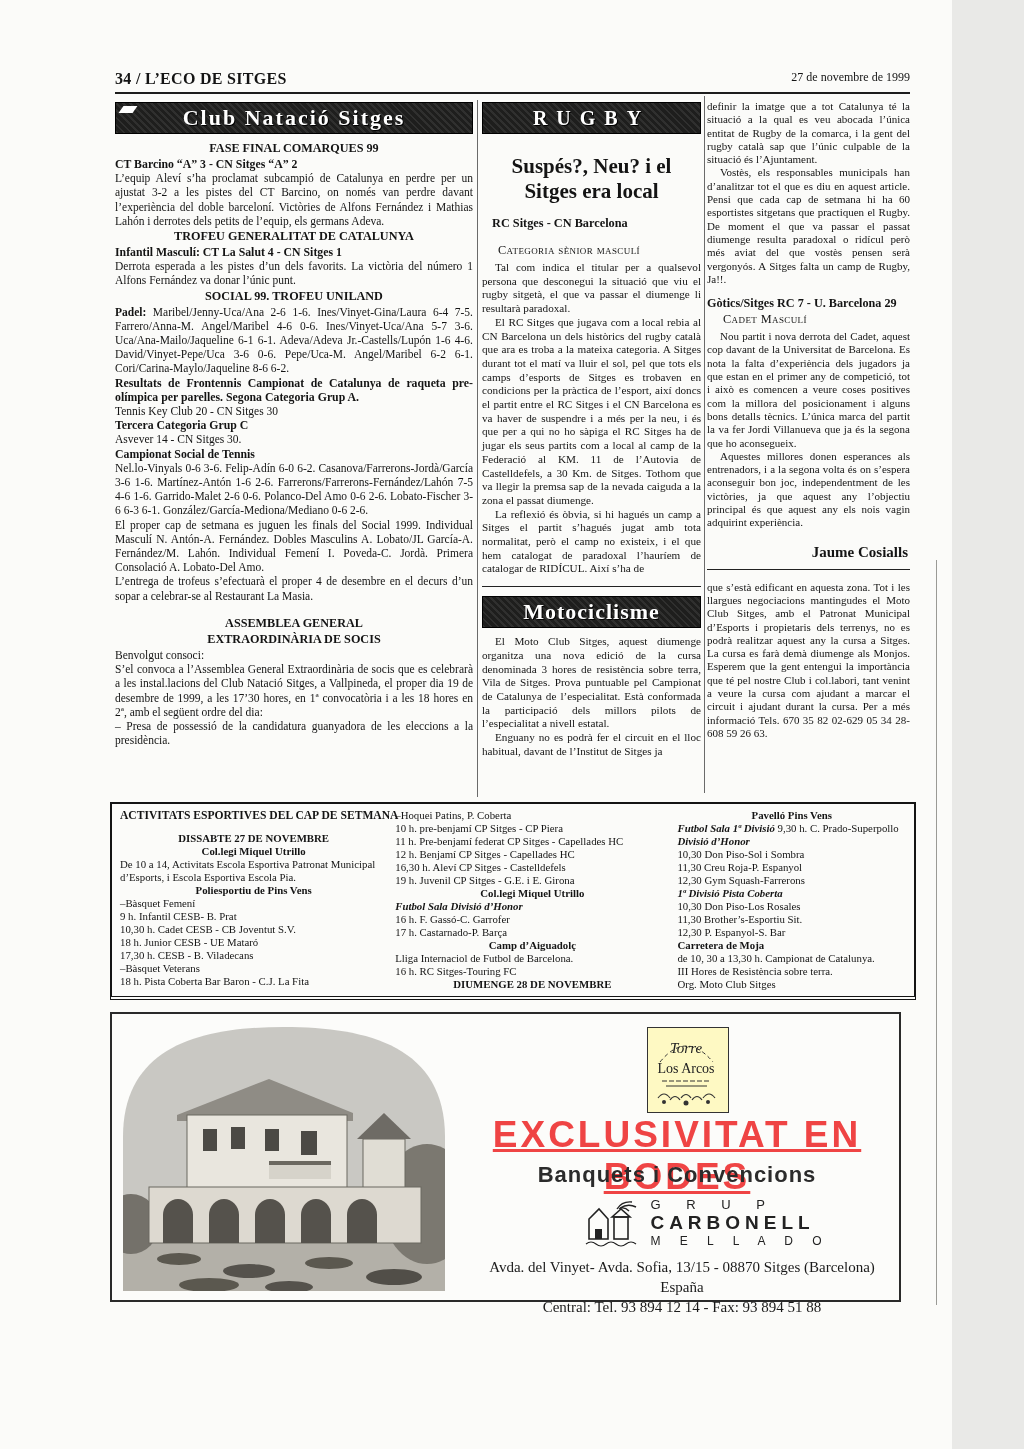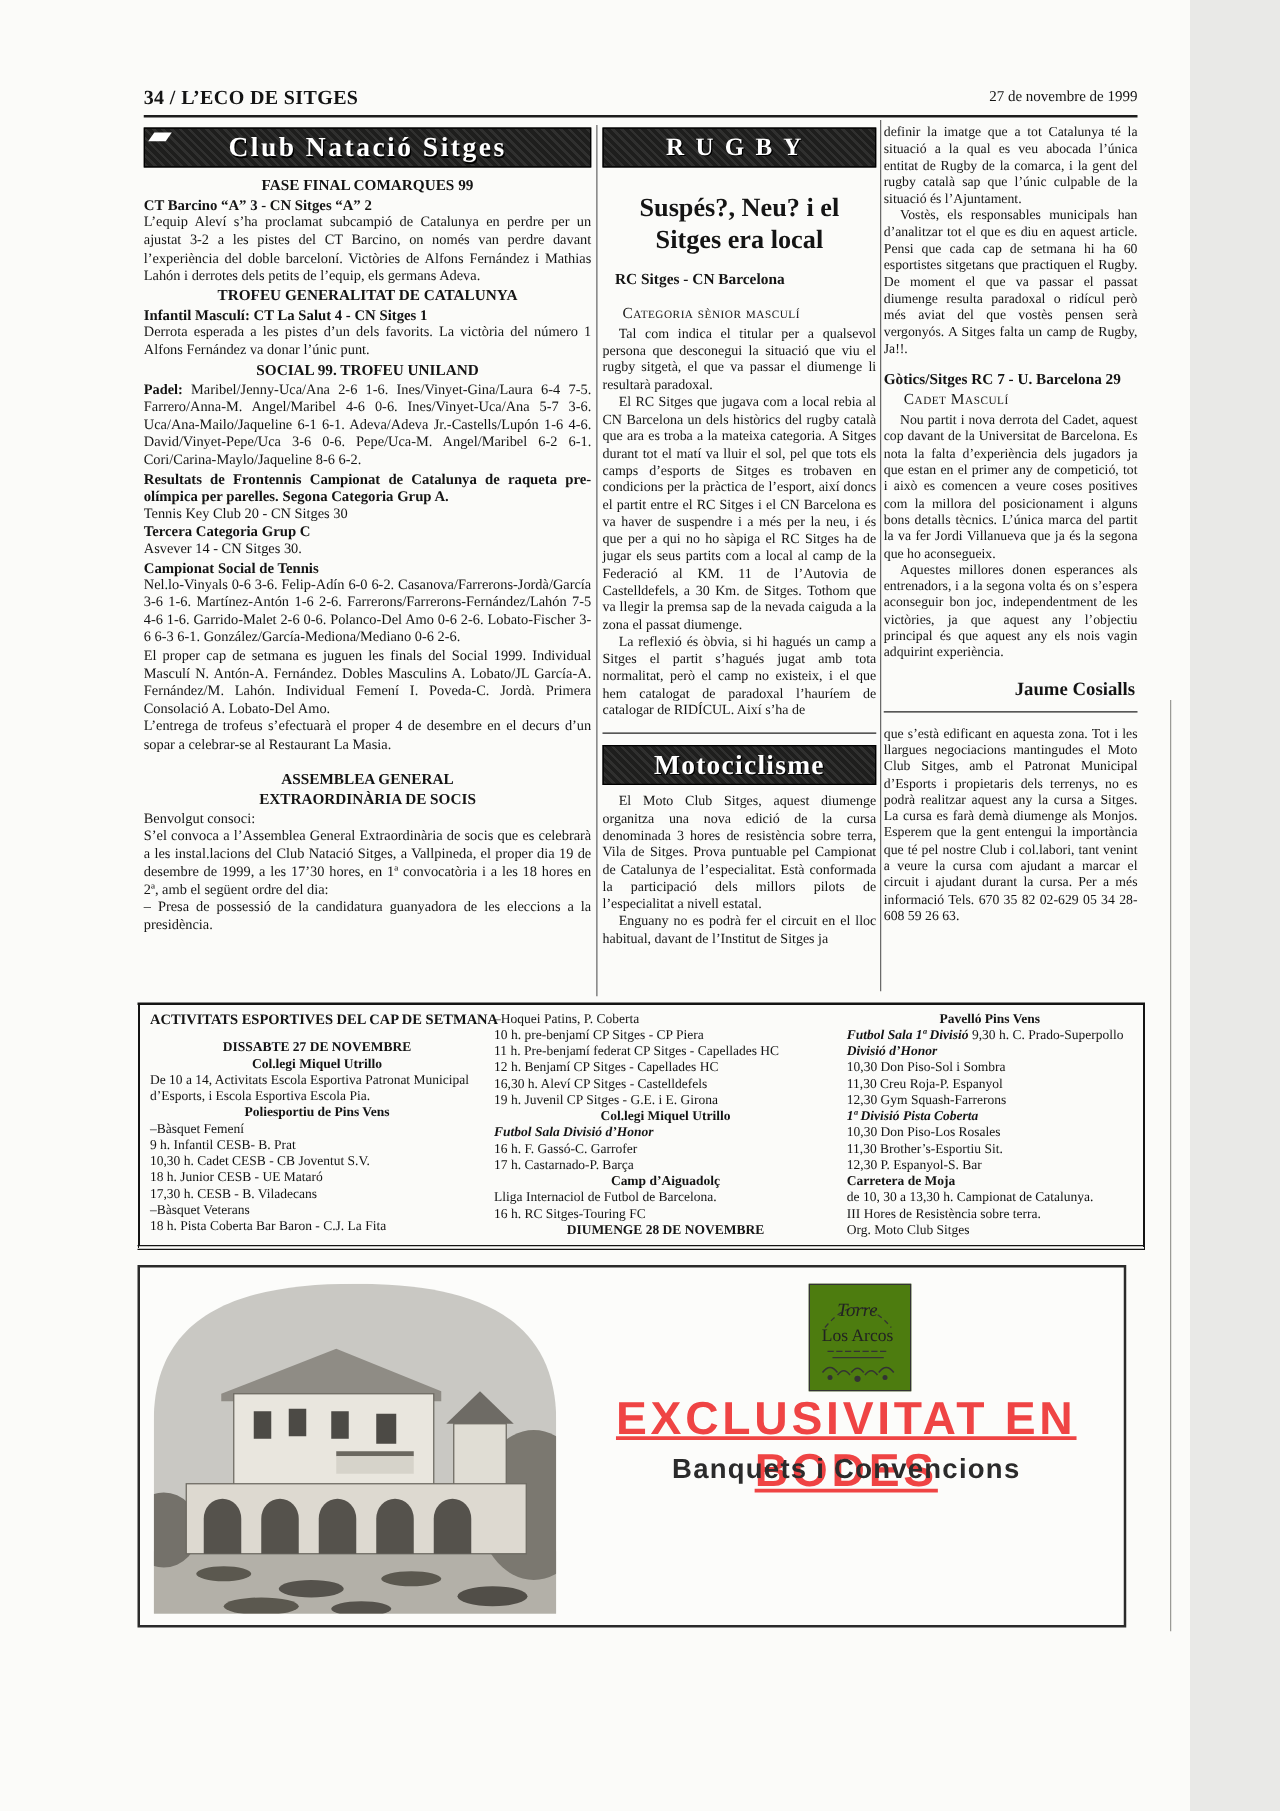--- a/index.html
+++ b/index.html
@@ -55,21 +55,21 @@
   .blk-cb{text-align:center;font-weight:bold;}
   .blk-b{font-weight:bold;}
   .blk-i{}
   .blk-bi{font-style:italic;font-weight:bold;}
   .blk-mix>.lead{font-style:italic;font-weight:bold;}
   .blk-n{}
 
   
   .ad{position:absolute;left:110px;top:1012px;width:791px;height:290px;background:#fcfcfa;border:2px solid #2a2a2a;box-sizing:border-box;}
   .ad-photo{position:absolute;left:7px;top:5px;width:330px;height:276px;}
-  .torre-logo{position:absolute;left:535px;top:13px;width:80px;height:84px;border:1.5px solid #333;background:#4d7c0f;}
+  .torre-logo{position:absolute;left:535px;top:13px;width:80px;height:84px;border:1.5px solid #333;background:#fef9c3;}
   .ad-headline{position:absolute;left:345px;top:100px;width:440px;text-align:center;font-family:"Liberation Sans",sans-serif;font-weight:bold;font-size:37px;letter-spacing:3px;color:#ef4444;text-decoration:underline;}
   .ad-subhead{position:absolute;left:345px;top:148px;width:440px;text-align:center;font-family:"Liberation Sans",sans-serif;font-weight:bold;font-size:22px;letter-spacing:1px;color:#2b2b2b;}
   .grup{position:absolute;left:445px;top:183px;width:300px;display:flex;align-items:center;justify-content:center;gap:12px;}
   .grup-text{font-family:"Liberation Sans",sans-serif;color:#222;}
   .grup-l1{font-size:13px;letter-spacing:11px;}
   .grup-l2{font-size:19px;font-weight:bold;letter-spacing:5px;}
   .grup-l3{font-size:12px;letter-spacing:8px;}
   .ad-addr{position:absolute;left:360px;top:243px;width:420px;text-align:center;font-size:15px;line-height:20px;color:#1a1a1a;}
 </style>
 </head>
@@ -254,16 +254,35 @@
         <path d="M10,70 q6,-8 12,0 M22,72 q5,-7 10,0 M33,70 q5,-7 10,0 M44,72 q5,-7 10,0 M55,70 q6,-8 12,0" fill="none" stroke="#333" stroke-width="1.2"></path>
         <circle cx="16" cy="74" r="2" fill="#333"></circle>
           <circle cx="38" cy="75" r="2.5" fill="#333"></circle>
           <circle cx="60" cy="74" r="2" fill="#333"></circle>
       </svg>
     </div>
 
     <div class="ad-headline">EXCLUSIVITAT EN BODES</div>
     <div class="ad-subhead">Banquets i Convencions</div>
 
-
+    <div class="grup">
+      <svg width="54" height="48" viewBox="0 0 54 48" aria-hidden="true">
+        <path d="M5,40 V20 L15,10 L24,20 V40 Z" fill="none" stroke="#222" stroke-width="1.6"></path>
+        <rect x="30" y="18" width="14" height="22" fill="none" stroke="#222" stroke-width="1.6"></rect>
+        <polygon points="28,18 37,10 46,18" fill="none" stroke="#222" stroke-width="1.6"></polygon>
+        <path d="M33,10 Q38,2 48,3 M36,9 Q44,4 52,8 M35,10 Q40,7 45,12" fill="none" stroke="#222" stroke-width="1.4"></path>
+        <rect x="11" y="30" width="7" height="10" fill="#222"></rect>
+        <path d="M2,45 q5,-4 10,0 t10,0 t10,0 t10,0 t10,0" fill="none" stroke="#222" stroke-width="1.2"></path>
+      </svg>
+      <div class="grup-text">
+        <div class="grup-l1">G R U P</div>
+        <div class="grup-l2">CARBONELL</div>
+        <div class="grup-l3">M E L L A D O</div>
+      </div>
+    </div>
+
+    <div class="ad-addr">
+      <div>Avda. del Vinyet- Avda. Sofia, 13/15 - 08870 Sitges (Barcelona) España</div>
+      <div>Central: Tel. 93 894 12 14 - Fax: 93 894 51 88</div>
+    </div>
   </section>
 
 </div>
 
 </body></html>

